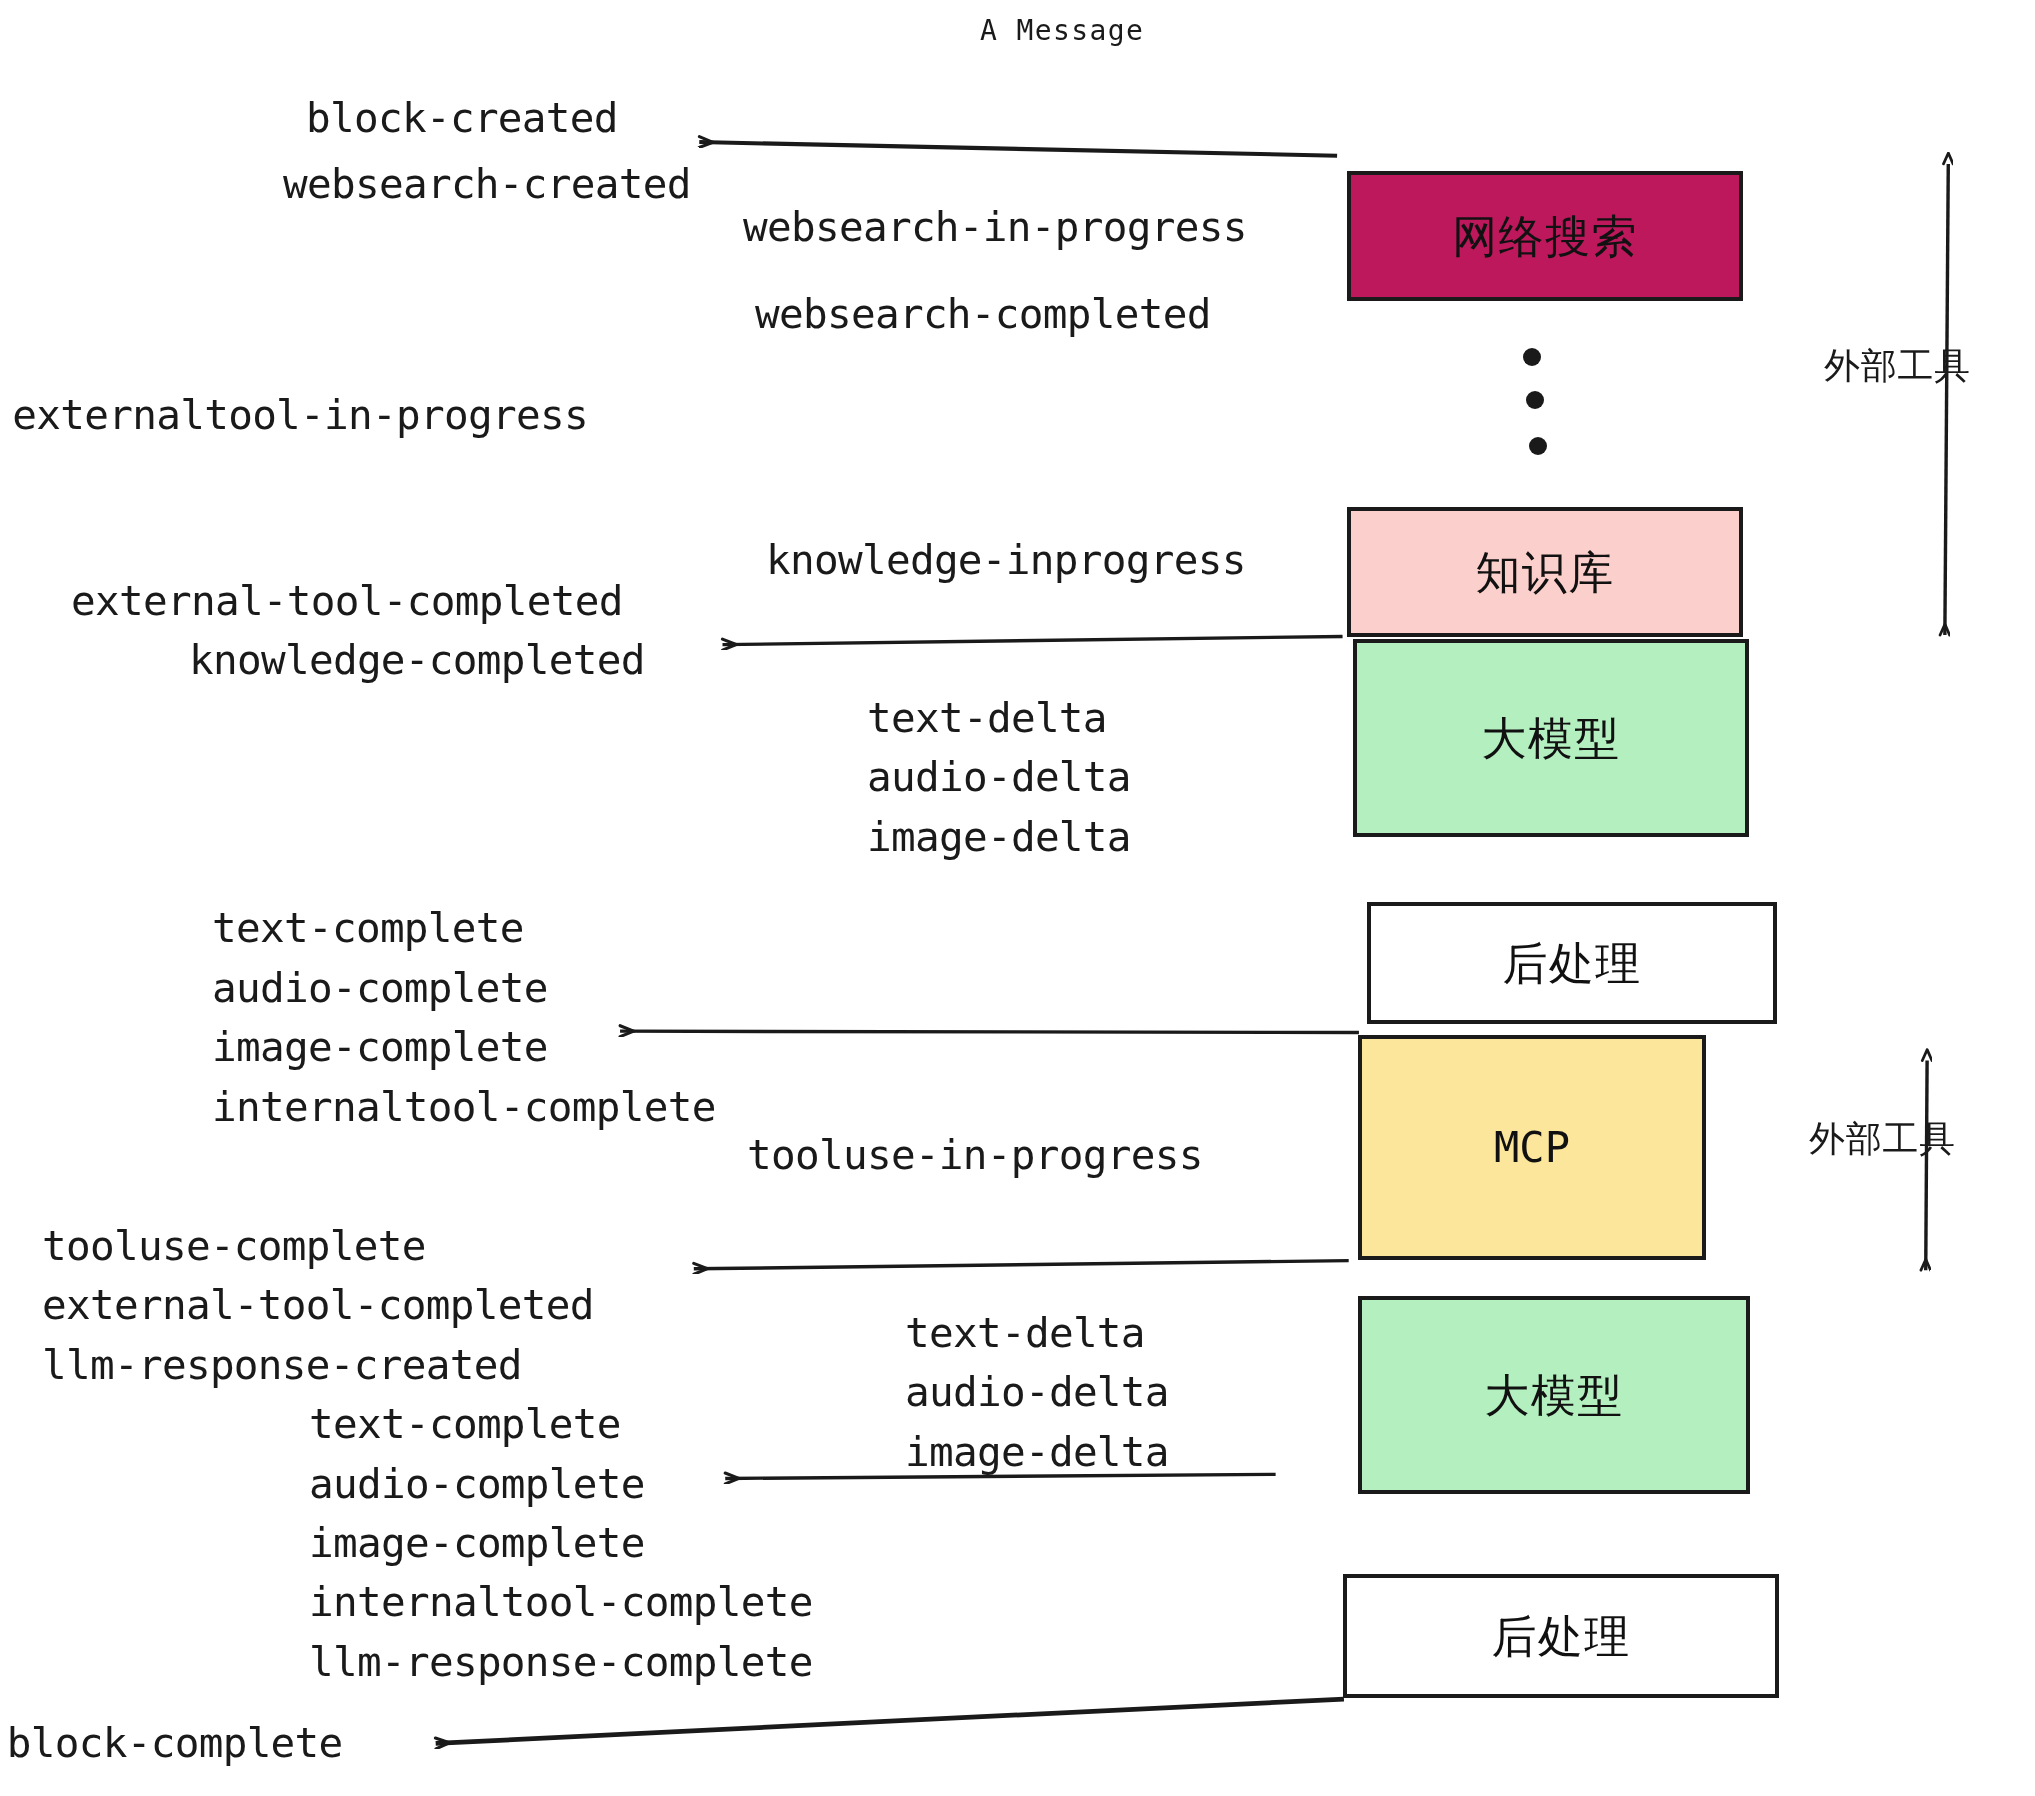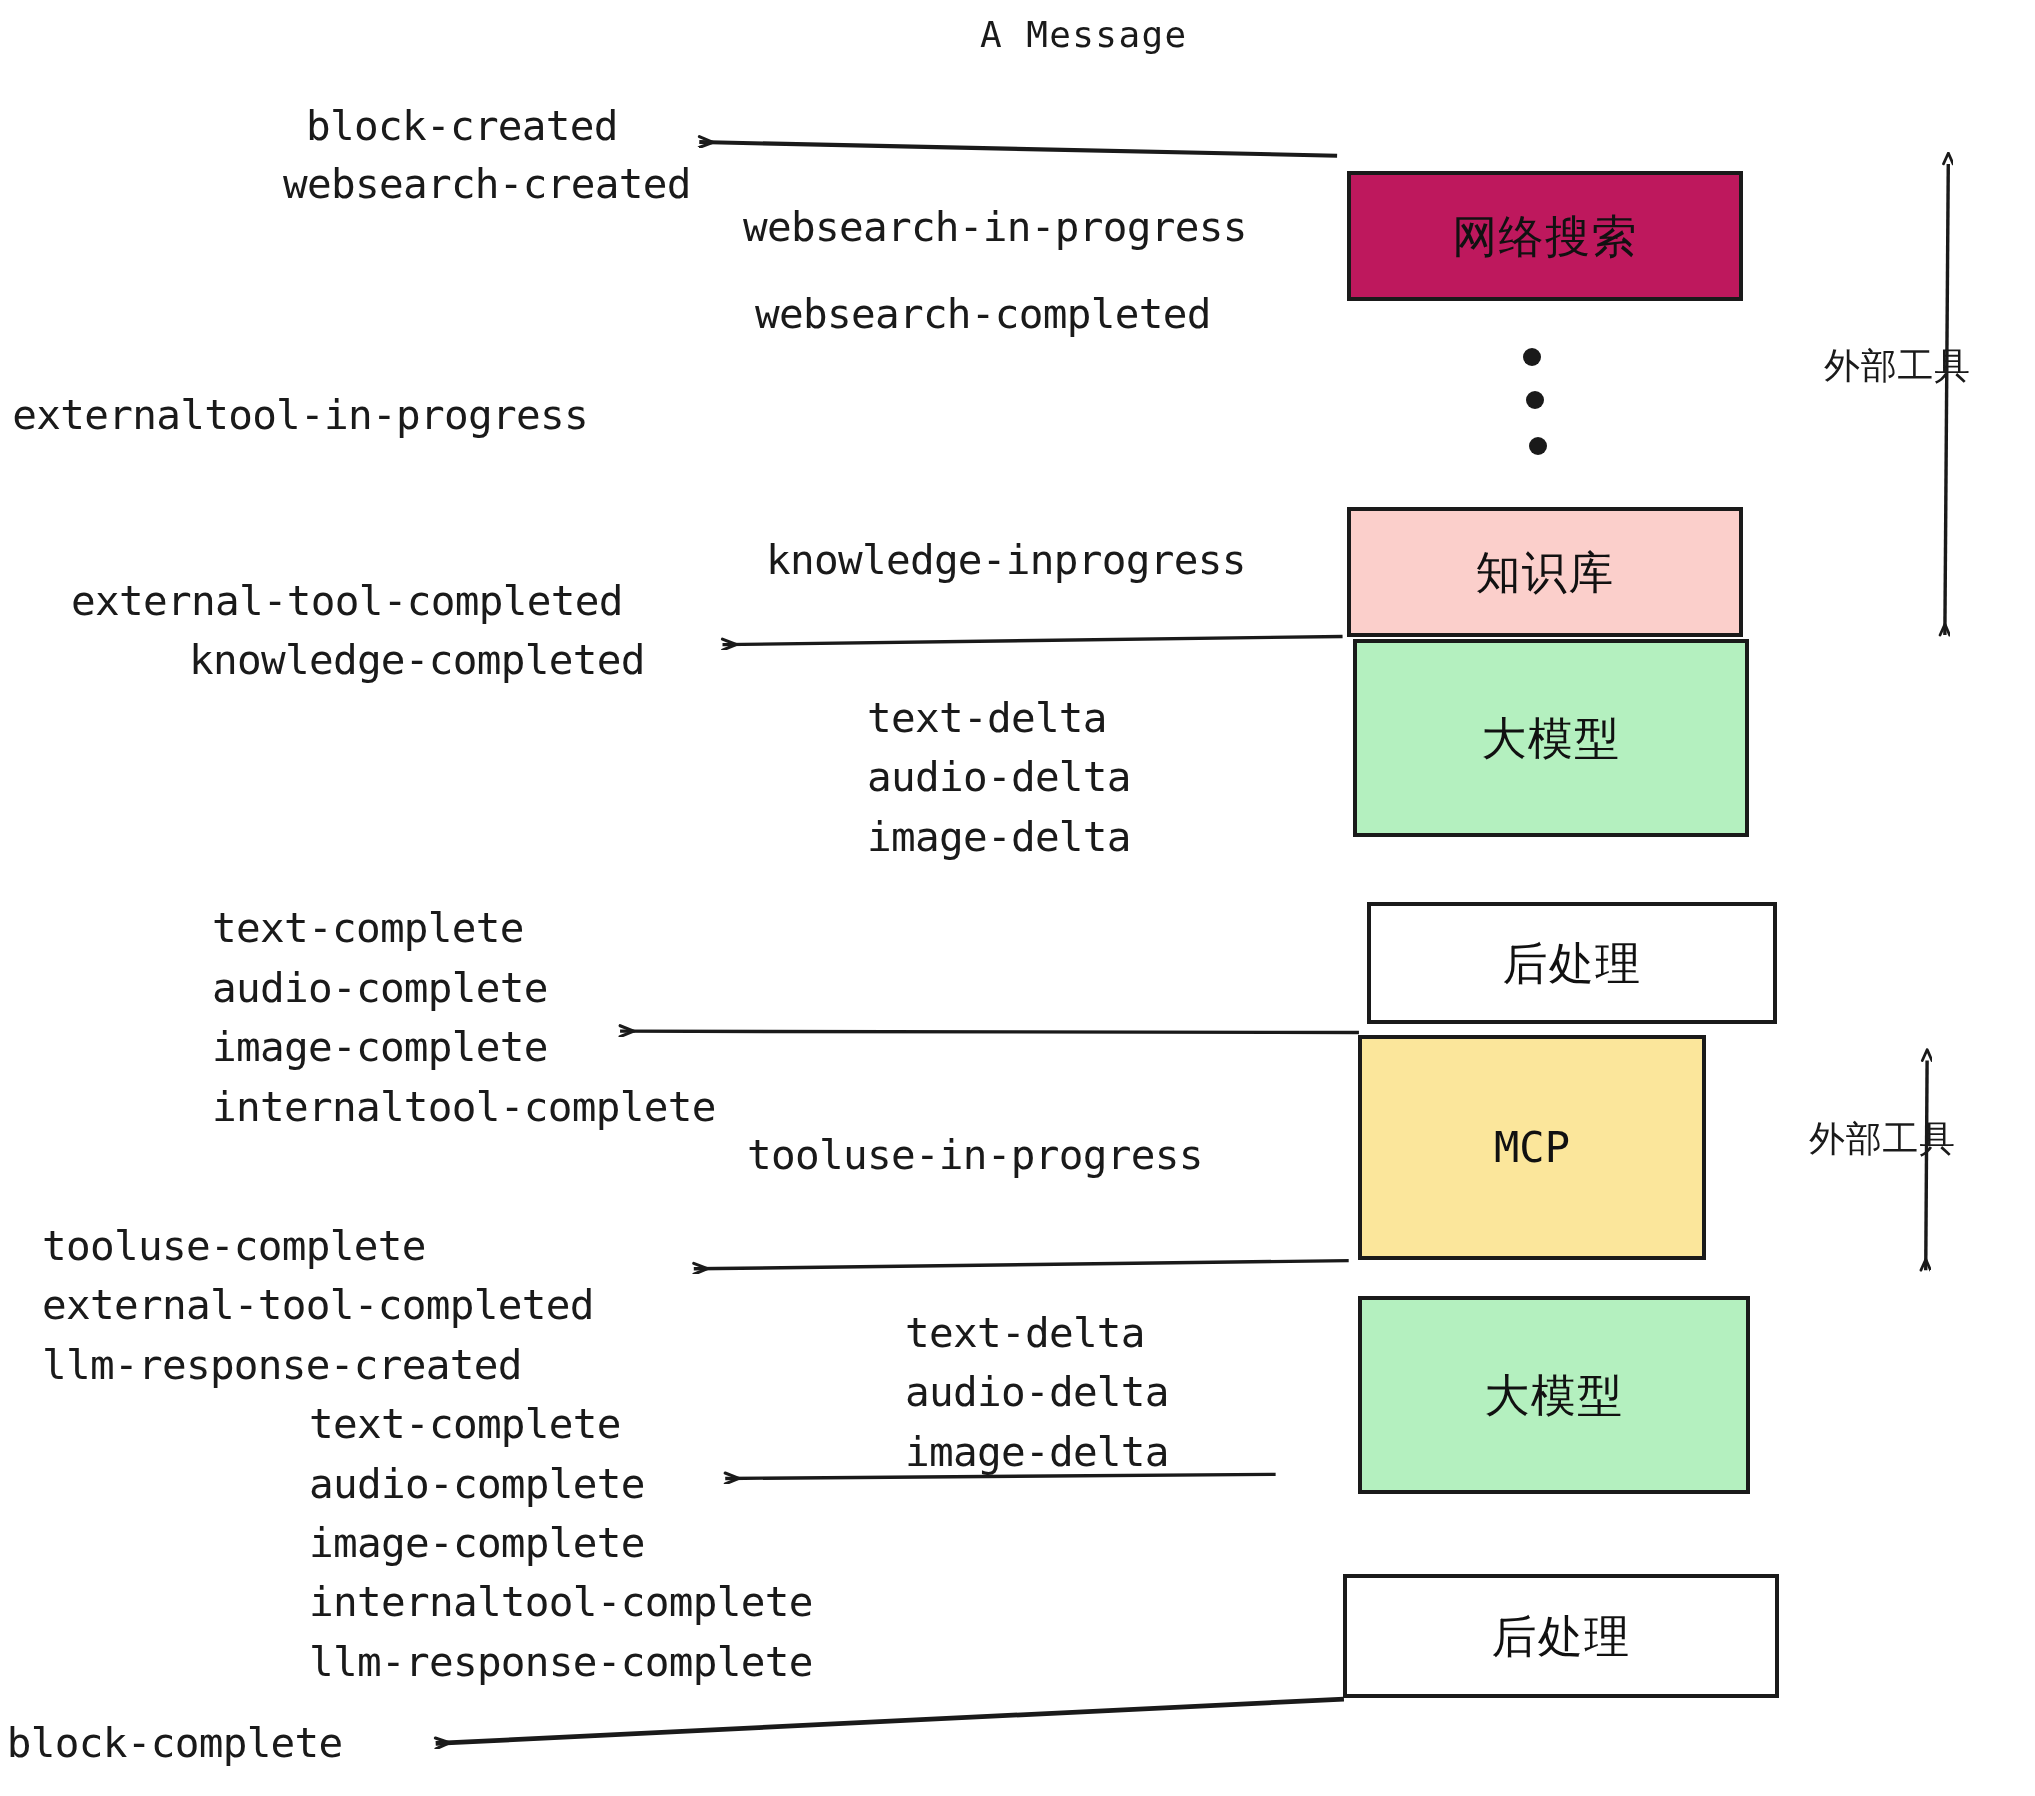--- a/index.html
+++ b/index.html
@@ -17,21 +17,21 @@
     font-family:"DejaVu Sans Mono","Liberation Mono",monospace;
     font-size:41px;
     line-height:1;
     letter-spacing:-0.7px;
   }
   .title{
     position:absolute;
     white-space:nowrap;
     color:#1a1a1a;
     font-family:"DejaVu Sans Mono","Liberation Mono",monospace;
-    font-size:36px;
+    font-size:28px;
     line-height:1;
     letter-spacing:1.4px;
   }
   .box{
     position:absolute;
     box-sizing:border-box;
     border:4.1px solid #1a1a1a;
     display:flex;
     align-items:center;
     justify-content:center;
@@ -132,21 +132,21 @@
     <span class="boxtxt">后处理</span>
   </div>
 
   <div class="dot" style="left:1523px;top:348px;"></div>
   <div class="dot" style="left:1526px;top:391px;"></div>
   <div class="dot" style="left:1529px;top:437px;"></div>
 
   <div class="cn" style="left:1824px;top:348px;">外部工具</div>
   <div class="cn" style="left:1809px;top:1121px;">外部工具</div>
 
-  <div class="lbl" style="left:306px;top:106px;">block-created</div>
+  <div class="lbl" style="left:306px;top:98px;">block-created</div>
 
   <div class="lbl" style="left:283px;top:164px;">websearch-created</div>
 
   <div class="lbl" style="left:755px;top:294px;">websearch-completed</div>
 
   <div class="lbl" style="left:743px;top:207px;">websearch-in-progress</div>
 
   <div class="lbl" style="left:766px;top:540px;">knowledge-inprogress</div>
 
   <div class="lbl" style="left:12.3px;top:395px;">externaltool-in-progress</div>

